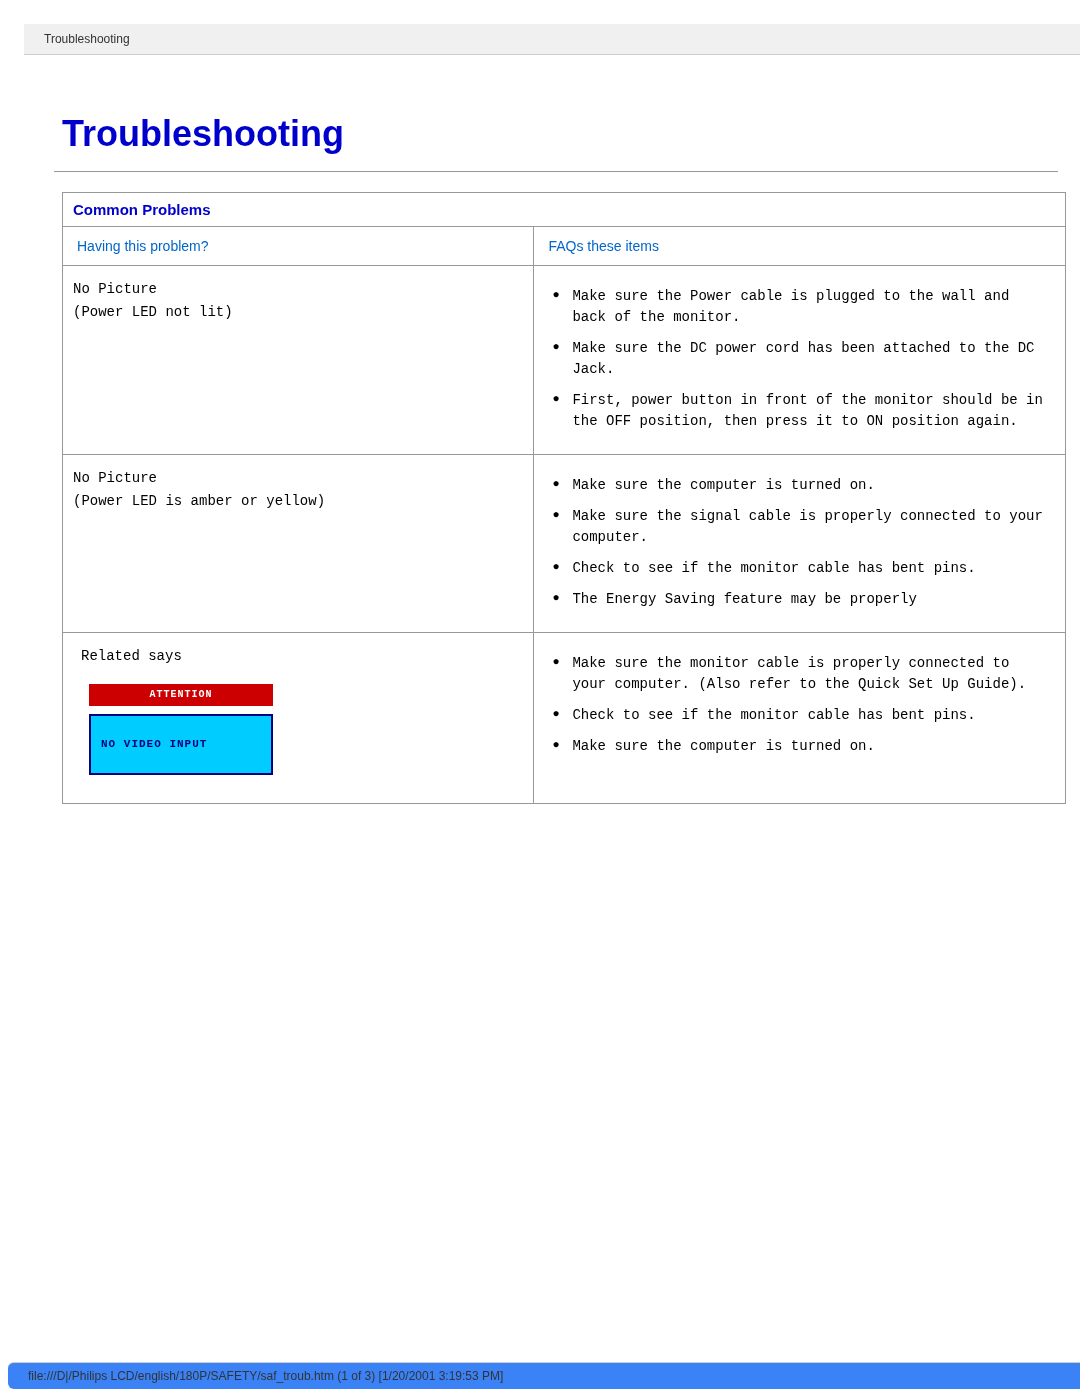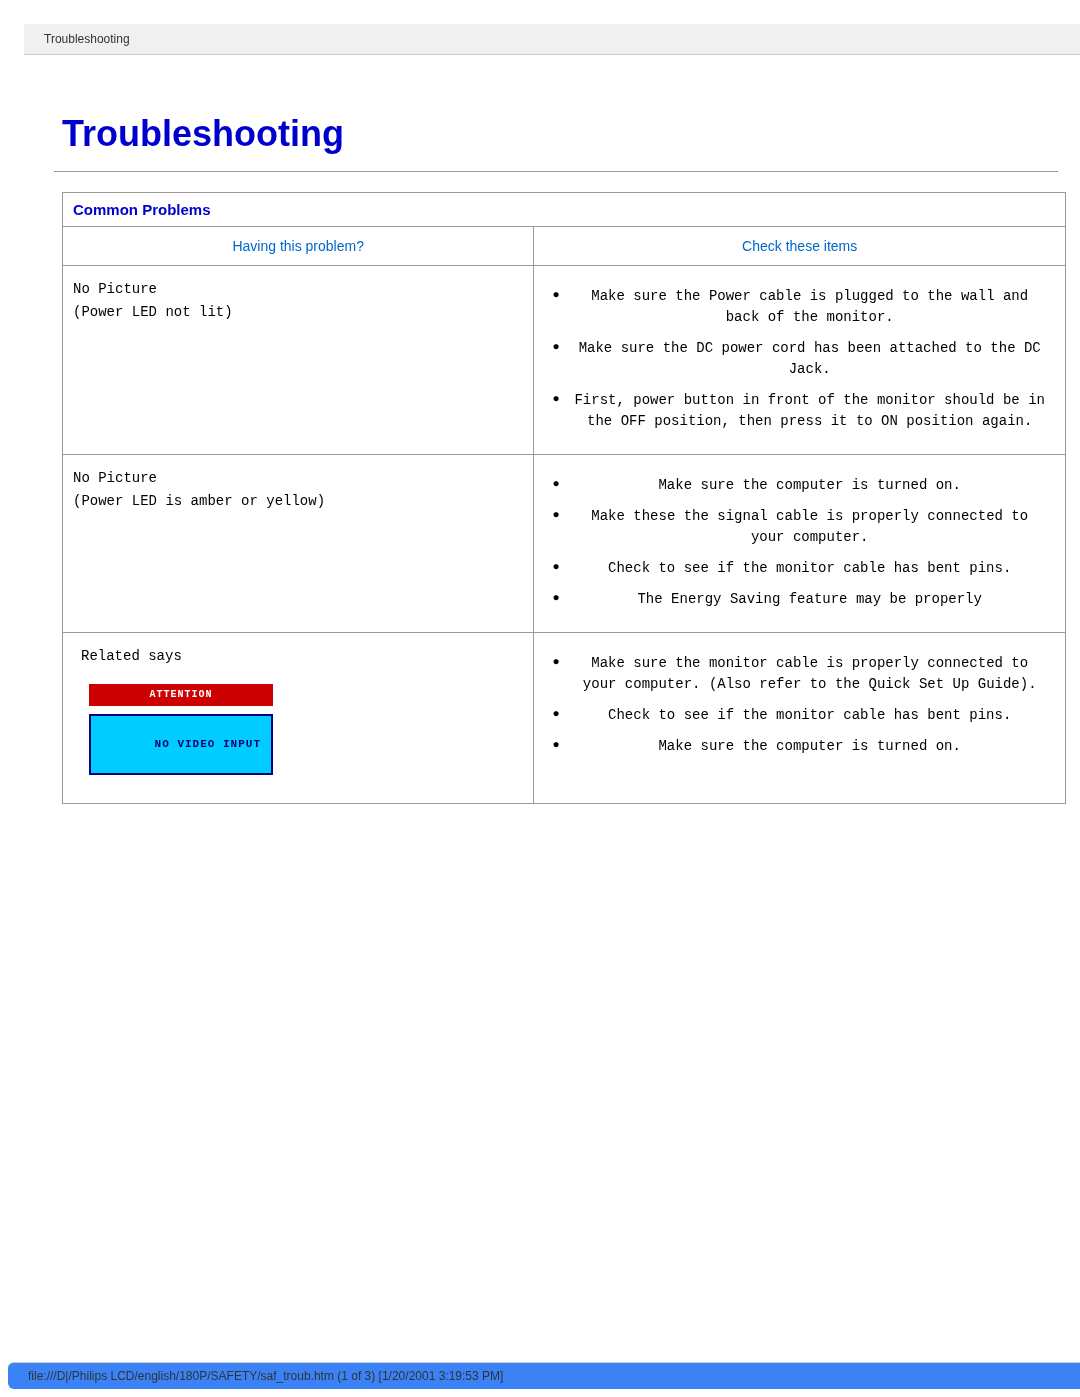--- a/index.html
+++ b/index.html
@@ -81,21 +81,20 @@
       border: 1px solid #999;
     }
 
     #problems-table .col-header-row td {
       background: #fff;
       padding: 8px 14px;
       color: #0066cc;
       font-size: 14px;
       border: 1px solid #999;
       vertical-align: middle;
-      text-align: center;
     }
 
     #problems-table .data-row td {
       border: 1px solid #999;
       padding: 12px 10px;
       vertical-align: top;
       font-family: Liberation Mono, monospace;
     }
 
     .problem-cell {
@@ -107,21 +106,20 @@
     .check-cell {
       width: 53%;
       font-size: 14px;
       line-height: 1.5;
     }
 
     .check-cell ul {
       list-style: none;
       padding: 0;
       margin: 0;
-      text-align: center;
     }
 
     .check-cell ul li {
       padding-left: 20px;
       position: relative;
       margin-bottom: 10px;
       line-height: 1.5;
     }
 
     .check-cell ul li::before {
@@ -149,21 +147,21 @@
       padding: 3px 6px;
       text-transform: uppercase;
     }
 
     .no-video-box {
       background: #00ccff;
       color: #000080;
       font-size: 11px;
       font-weight: bold;
       letter-spacing: 1px;
-      text-align: right;
+      text-align: left;
       padding: 20px 10px;
       text-transform: uppercase;
       border: 2px solid #000080;
     }
 
     #status-bar {
       position: fixed;
       bottom: 0;
       left: 0;
       width: 1080px;
@@ -190,21 +188,21 @@
   <hr class="nav-divider">
 
 
   <table id="problems-table">
     <tbody>
         <tr class="table-header-row">
       <td colspan="2">Common Problems</td>
     </tr>
     <tr class="col-header-row">
       <td class="problem-cell">Having this problem?</td>
-      <td class="check-cell">Check these items</td>
+      <td class="check-cell">FAQs these items</td>
     </tr>
 
     <tr class="data-row">
       <td class="problem-cell">
         No Picture<br>(Power LED not lit)
       </td>
       <td class="check-cell">
         <ul>
           <li>Make sure the Power cable is plugged to the wall and back of the monitor.</li>
           <li>Make sure the DC power cord has been attached to the DC Jack.</li>
@@ -213,21 +211,21 @@
       </td>
     </tr>
 
     <tr class="data-row">
       <td class="problem-cell">
         No Picture<br>(Power LED is amber or yellow)
       </td>
       <td class="check-cell">
         <ul>
           <li>Make sure the computer is turned on.</li>
-          <li>Make these the signal cable is properly connected to your computer.</li>
+          <li>Make sure the signal cable is properly connected to your computer.</li>
           <li>Check to see if the monitor cable has bent pins.</li>
           <li>The Energy Saving feature may be properly</li>
         </ul>
       </td>
     </tr>
 
     <tr class="data-row">
       <td class="problem-cell">
         <span>Related says</span>
         <br>

